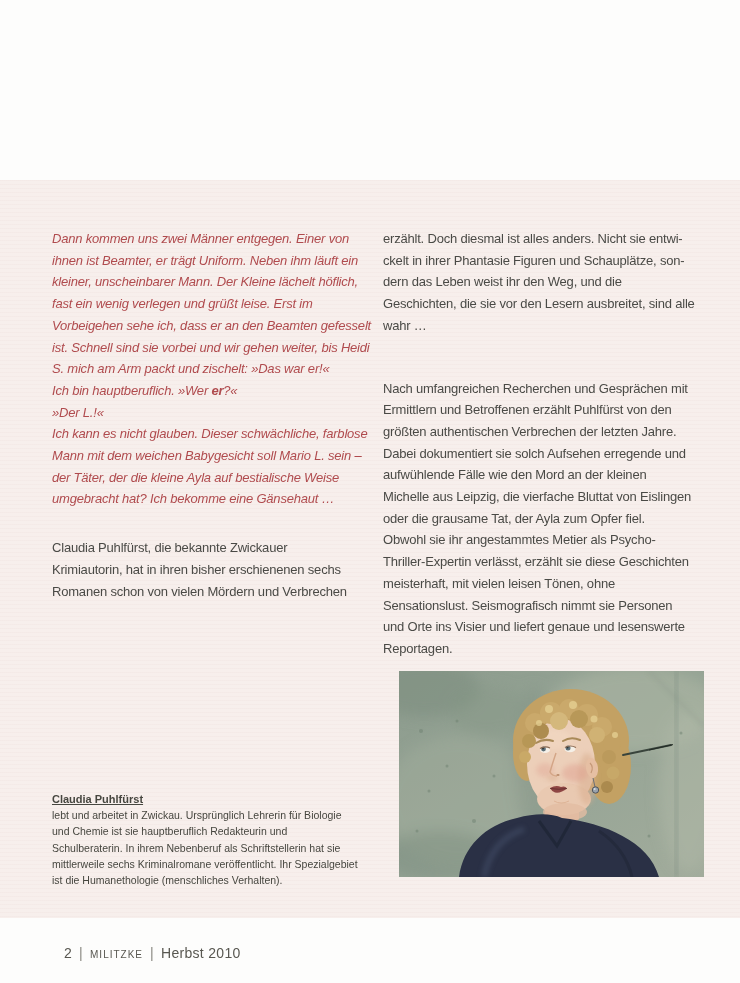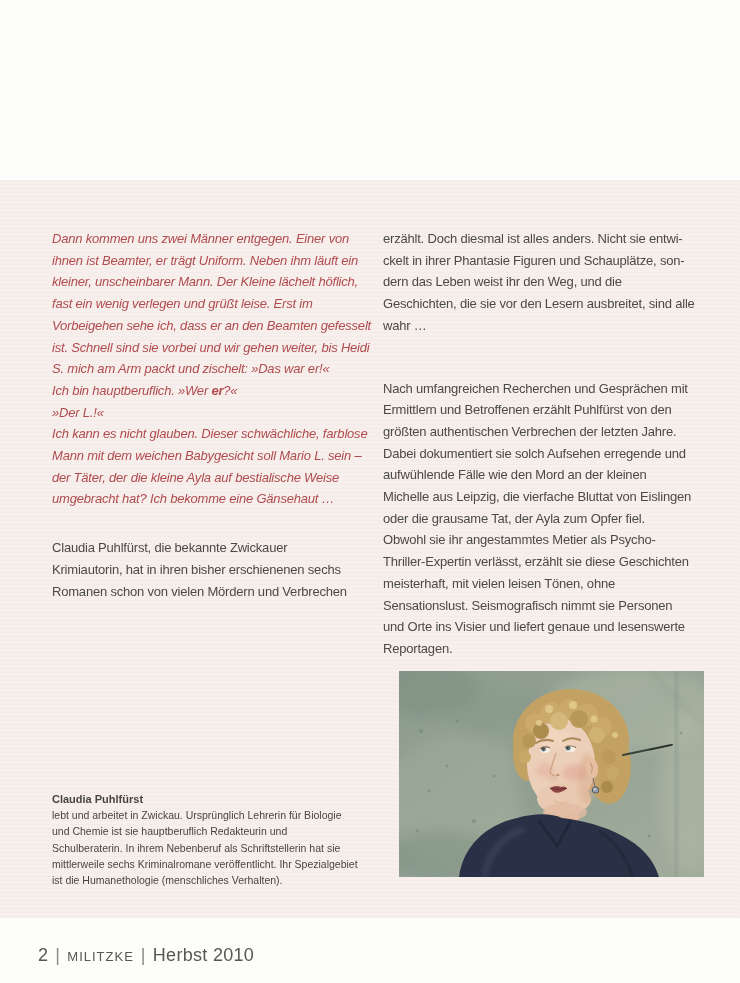--- a/index.html
+++ b/index.html
@@ -32,36 +32,36 @@
   .quote { color:#b04b4e; font-style:italic; white-space:pre-line; }
   .quote .b { font-weight:bold;text-align:right; }
   .bodytext { color:#4a4a46; white-space:pre-line; }
   .col-left .bodytext { margin-top:27px; }
   .col-right .p2 { margin-top:41px; }
   
   .bio {
     position:absolute; left:52px; top:611px; width:358px;
     color:#46463f; font-size:10.5px; line-height:16.2px; letter-spacing:0;
   }
-  .bio .name { font-weight:bold; font-size:11px; }
+  .bio .name { font-weight:bold; font-size:11px;text-decoration:underline; }
   .bio .text { white-space:pre-line; }
   
   .photo {
     position:absolute; left:399px; top:491px; width:305px; height:206px;
     overflow:hidden;
   }
   .photo svg { display:block; }
   .credit {
     position:absolute; left:399px; top:697px; width:306px;
     text-align:right; font-size:9px; letter-spacing:0.2px; color:#4e4e48;
   }
   
   .footer {
-    position:absolute; left:38px; top:945px;
-    font-size:18px; color:#585750; letter-spacing:0.3px;
+    position:absolute; left:64px; top:945px;
+    font-size:14px; color:#585750; letter-spacing:0.3px;
   }
   .footer .sep { padding:0 7px; color:#8a8982; }
   .footer .imprint { font-variant:small-caps; letter-spacing:1px; }
 </style>
 </head>
 <body>
 
 <div class="page">
 
 

